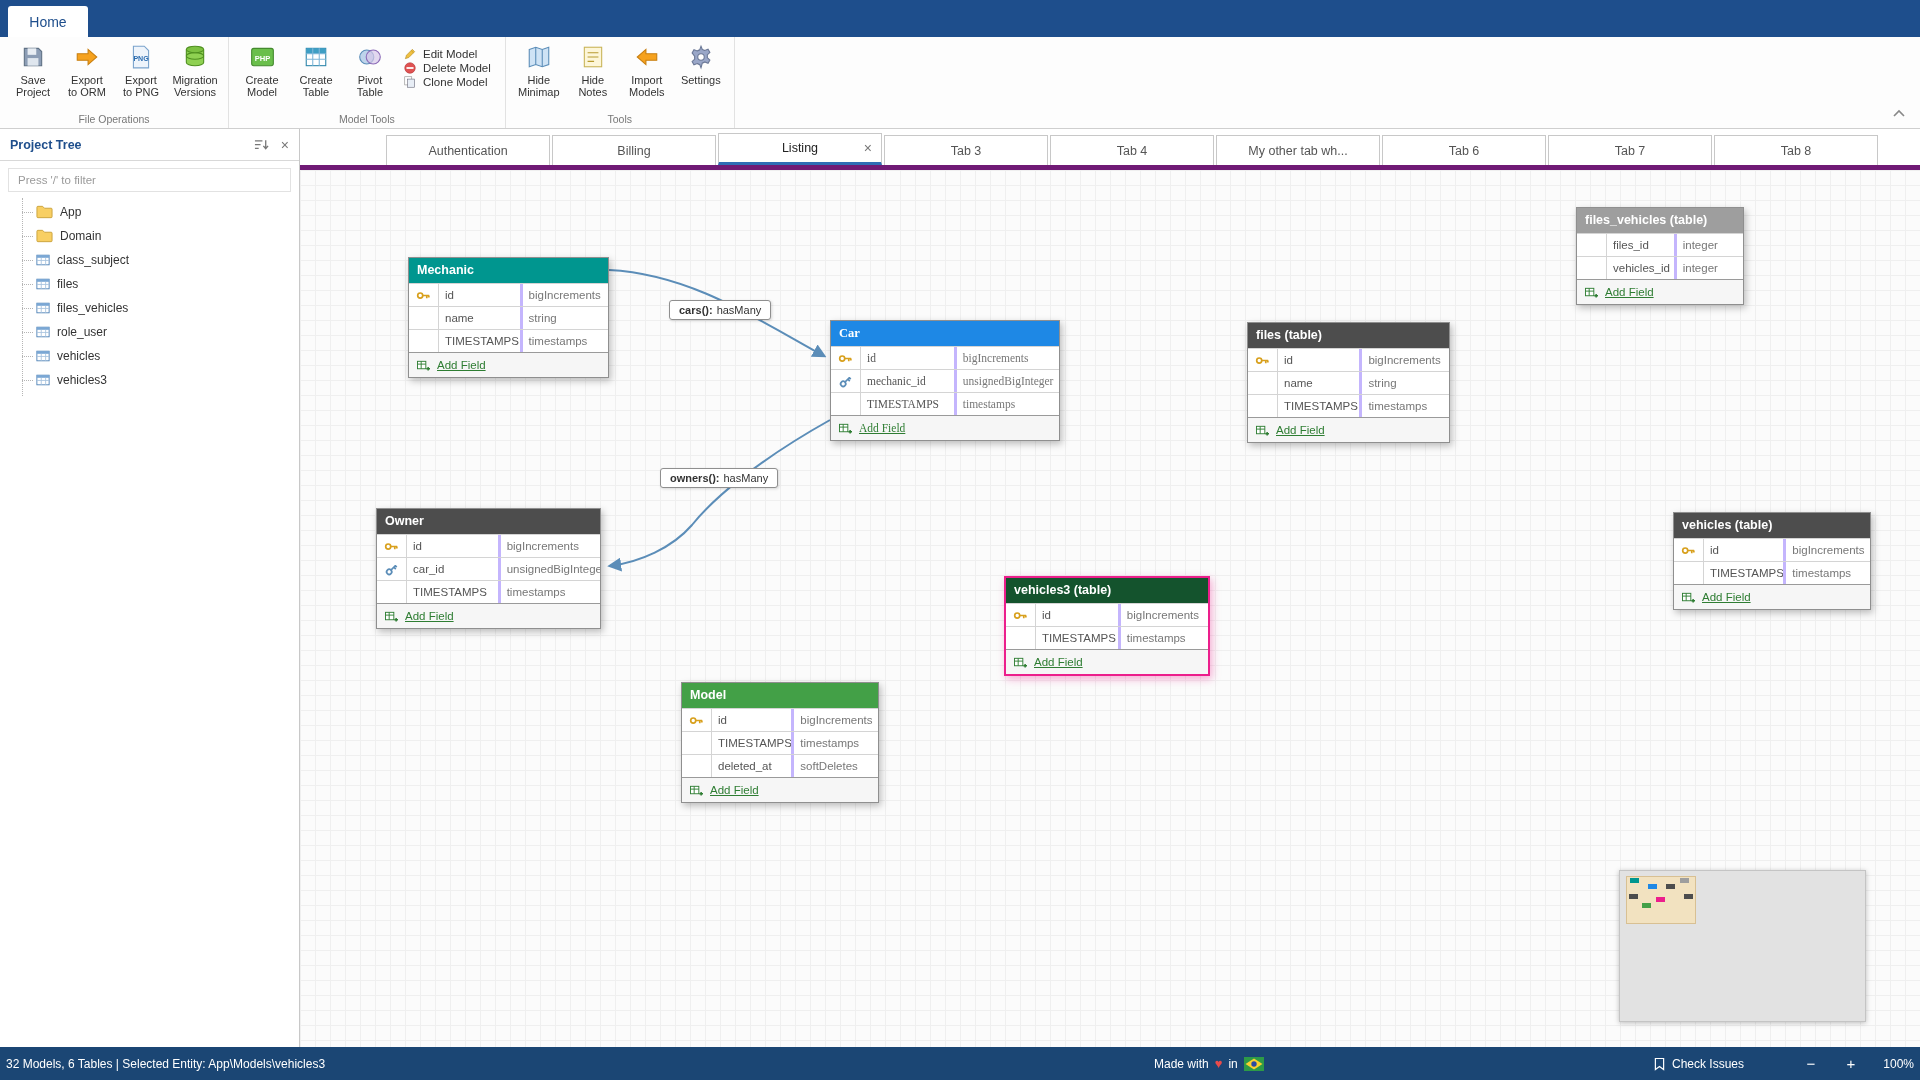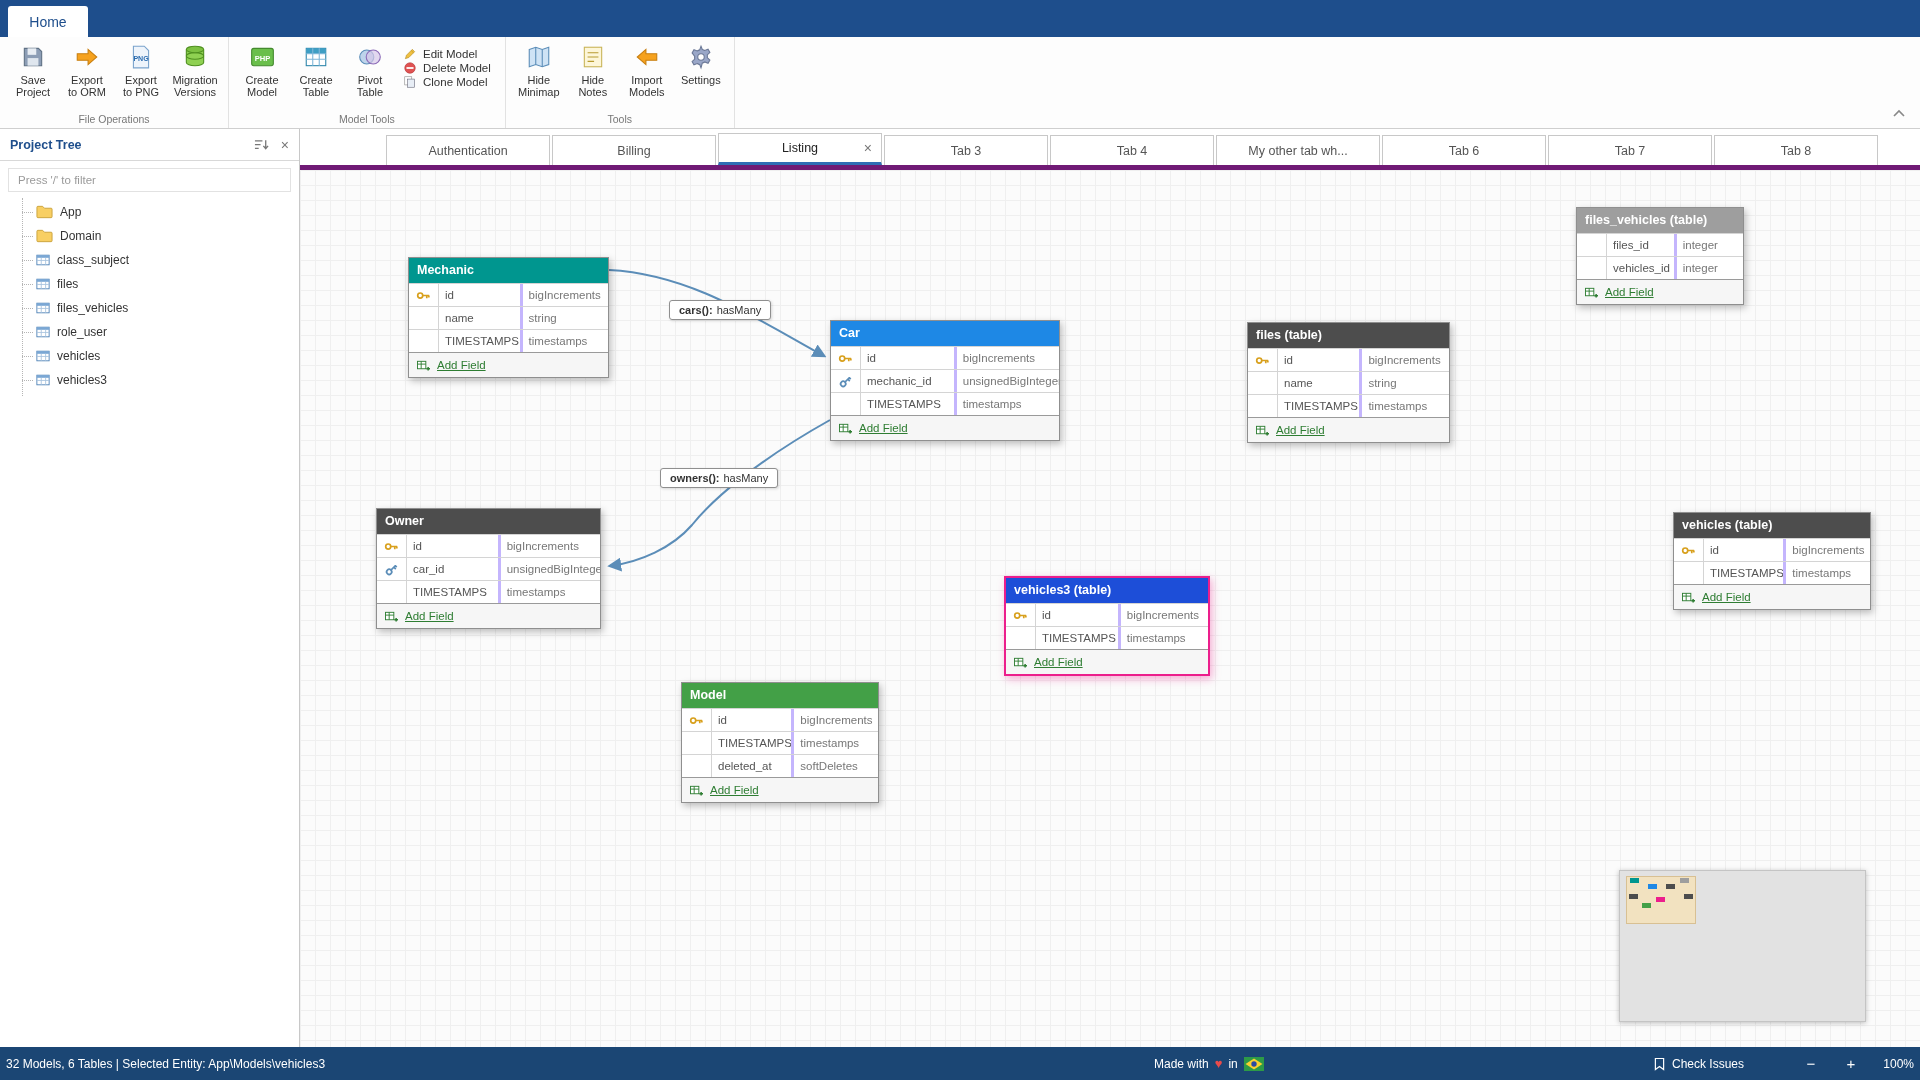--- a/index.html
+++ b/index.html
@@ -436,21 +436,21 @@
               <svg width="13" height="13" viewBox="0 0 14 14">
                 <rect x="0.5" y="2.5" width="9" height="8" fill="#fff" stroke="#2e7d32"></rect>
                 <path d="M0.5 5.5 h9 M4.5 2.5 v8" stroke="#2e7d32" fill="none"></path>
                 <path d="M10 10.5 h4 M12 8.5 v4" stroke="#2e7d32" stroke-width="1.6" fill="none"></path>
               </svg>
             </span>
           <a class="addfield-link">Add Field</a>
         </div>
       </div>
 
-      <div class="entity" style="left:530px;top:150px;width:230px;">
+      <div class="entity" style="left:530px;top:150px;width:230px;font-family:Liberation Serif, serif;">
         <div class="entity-header" style="background:#1e88e5">Car</div>
         <div class="entity-row">
           <span class="cell c-icon">
               <svg width="15" height="15" viewBox="0 0 16 16">
                 <circle cx="4.5" cy="8" r="2.7" fill="none" stroke="#d8a01d" stroke-width="1.8"></circle>
                 <path d="M7.2 8 H14 M11.5 8 V11 M13.7 8 V10.2" stroke="#d8a01d" stroke-width="1.8" fill="none"></path>
               </svg>
             </span>
           <span class="cell c-name">id</span>
           <span class="cell c-type">bigIncrements</span>
@@ -577,21 +577,21 @@
                 <rect x="0.5" y="2.5" width="9" height="8" fill="#fff" stroke="#2e7d32"></rect>
                 <path d="M0.5 5.5 h9 M4.5 2.5 v8" stroke="#2e7d32" fill="none"></path>
                 <path d="M10 10.5 h4 M12 8.5 v4" stroke="#2e7d32" stroke-width="1.6" fill="none"></path>
               </svg>
             </span>
           <a class="addfield-link">Add Field</a>
         </div>
       </div>
 
       <div class="entity selected-pink" style="left:704px;top:406px;width:206px;">
-        <div class="entity-header" style="background:#1d4ed8">vehicles3 (table)</div>
+        <div class="entity-header" style="background:#14532d">vehicles3 (table)</div>
         <div class="entity-row">
           <span class="cell c-icon">
               <svg width="15" height="15" viewBox="0 0 16 16">
                 <circle cx="4.5" cy="8" r="2.7" fill="none" stroke="#d8a01d" stroke-width="1.8"></circle>
                 <path d="M7.2 8 H14 M11.5 8 V11 M13.7 8 V10.2" stroke="#d8a01d" stroke-width="1.8" fill="none"></path>
               </svg>
             </span>
           <span class="cell c-name">id</span>
           <span class="cell c-type">bigIncrements</span>
         </div>

